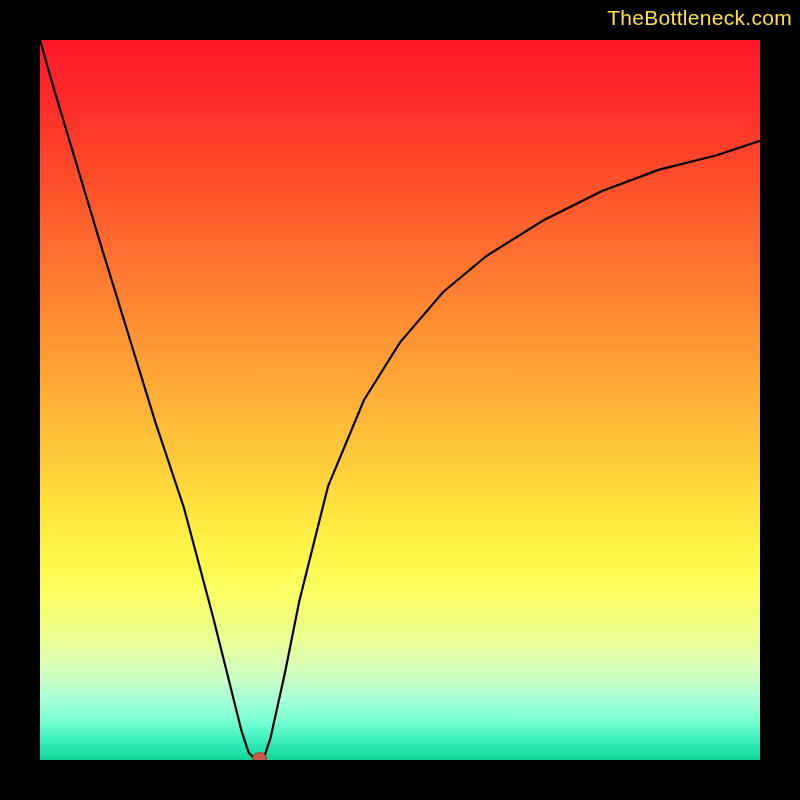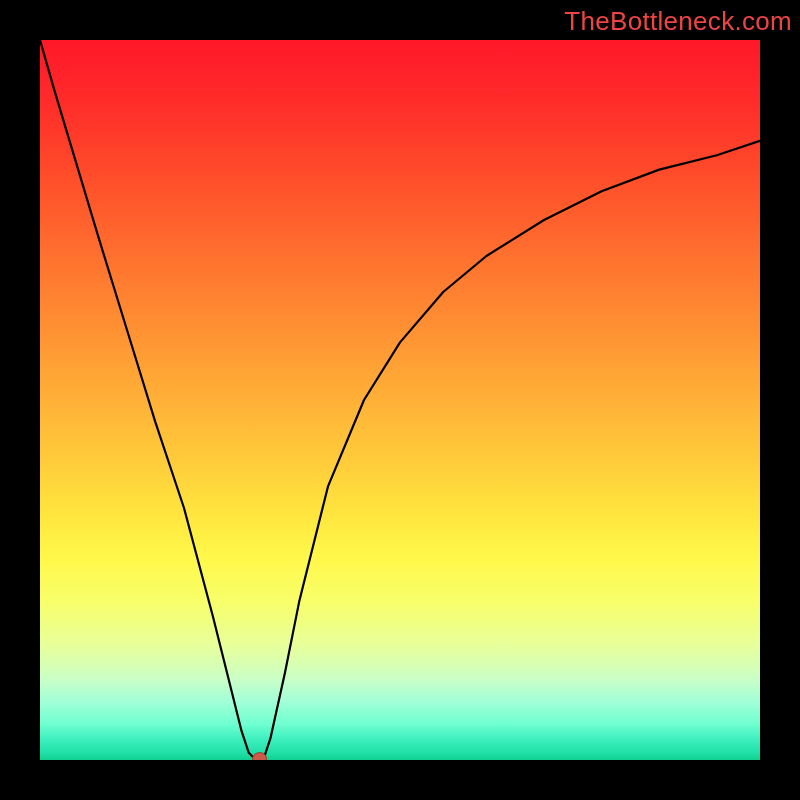--- a/index.html
+++ b/index.html
@@ -38,22 +38,22 @@
         #70ffd0 95%,
         #40f0c0 97%,
         #20e0a8 99%,
         #10d090 100%
       );
     }
     .watermark {
       position: absolute;
       top: 6px;
       right: 8px;
-      color: #ef4444;
-      font-size: 26px;
+      color: #fde047;
+      font-size: 21px;
       font-weight: 500;
       letter-spacing: 0.3px;
     }
     svg.curve-layer {
       position: absolute;
       inset: 0;
       width: 100%;
       height: 100%;
     }
     .curve {

